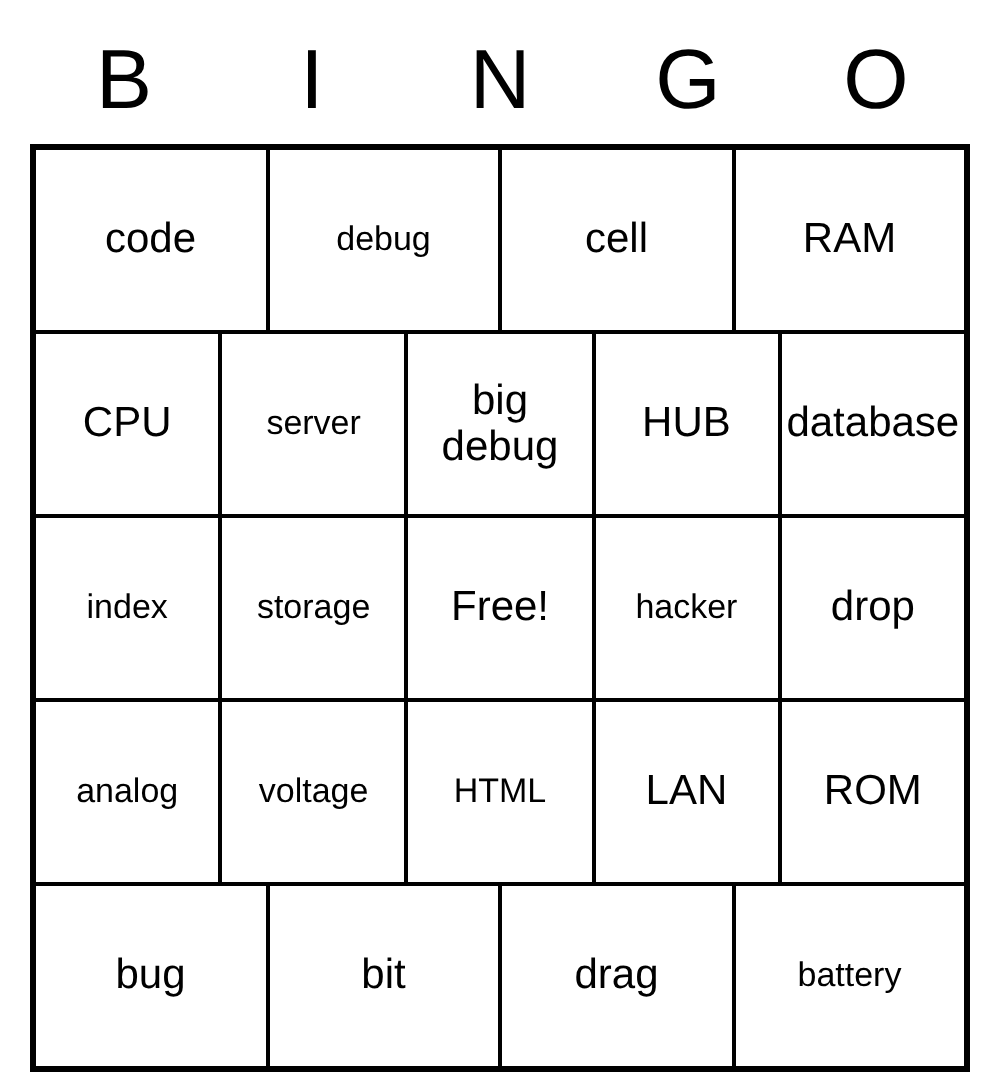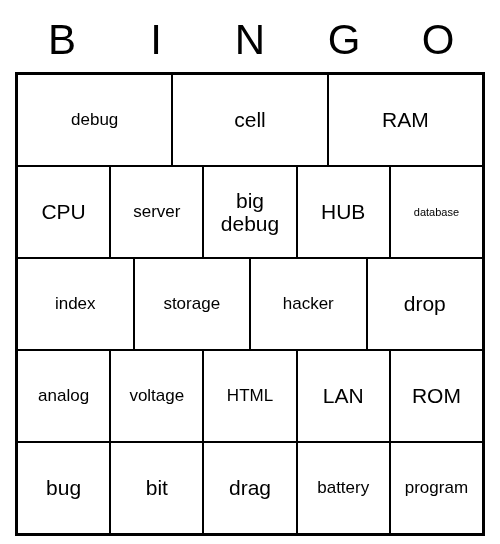--- a/index.html
+++ b/index.html
@@ -46,60 +46,61 @@
       display: flex;
       align-items: center;
       justify-content: center;
       text-align: center;
       font-size: 21px;
       color: #000;
       padding: 2px;
       line-height: 1.1;
     }
     .grid-cell.small { font-size: 17px; }
-    .grid-cell.xsmall { font-size: 11px; }
+    .grid-cell.xsmall { font-size: 21px; }
     .grid-cell.medium { font-size: 17px; }
   </style>
 </head>
 <body>
 
 <div class="header-row">
   <div class="header-cell">B</div>
   <div class="header-cell">I</div>
   <div class="header-cell">N</div>
   <div class="header-cell">G</div>
   <div class="header-cell">O</div>
 </div>
 
 <div class="grid">
 <div class="grid-row">
+      <div class="grid-cell">code</div>
       <div class="grid-cell medium">debug</div>
       <div class="grid-cell">cell</div>
       <div class="grid-cell">RAM</div>
     </div>
     <div class="grid-row">
       <div class="grid-cell">CPU</div>
       <div class="grid-cell small">server</div>
       <div class="grid-cell">big debug</div>
       <div class="grid-cell">HUB</div>
       <div class="grid-cell xsmall">database</div>
     </div>
     <div class="grid-row">
       <div class="grid-cell medium">index</div>
       <div class="grid-cell small">storage</div>
+      <div class="grid-cell">Free!</div>
       <div class="grid-cell medium">hacker</div>
       <div class="grid-cell">drop</div>
     </div>
     <div class="grid-row">
       <div class="grid-cell medium">analog</div>
       <div class="grid-cell small">voltage</div>
       <div class="grid-cell medium">HTML</div>
       <div class="grid-cell">LAN</div>
       <div class="grid-cell">ROM</div>
     </div>
     <div class="grid-row">
       <div class="grid-cell">bug</div>
       <div class="grid-cell">bit</div>
       <div class="grid-cell">drag</div>
       <div class="grid-cell small">battery</div>
-      <div class="grid-cell small">program</div>
     </div>
   </div>
 
 </body></html>

